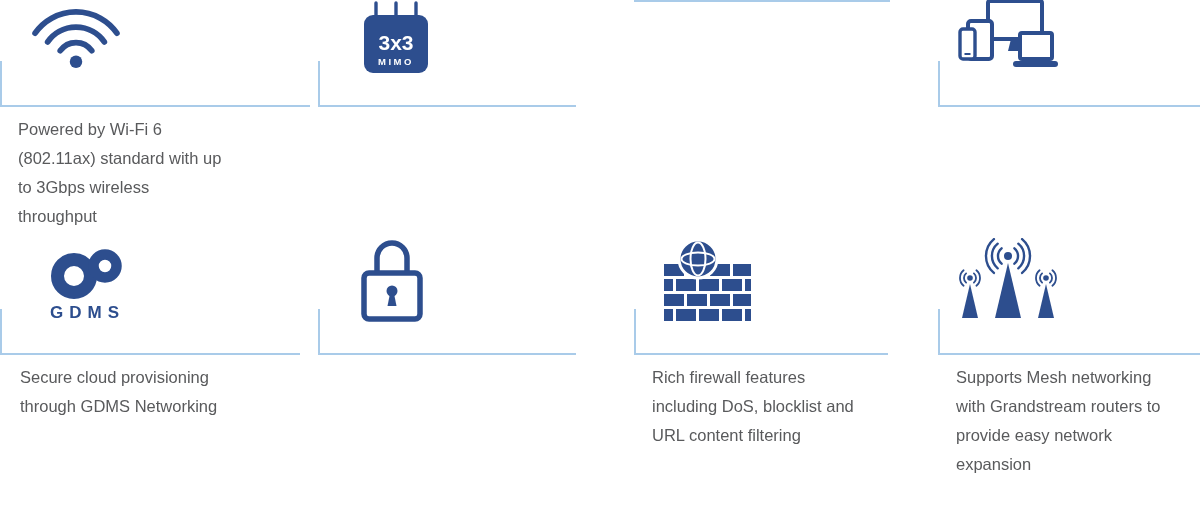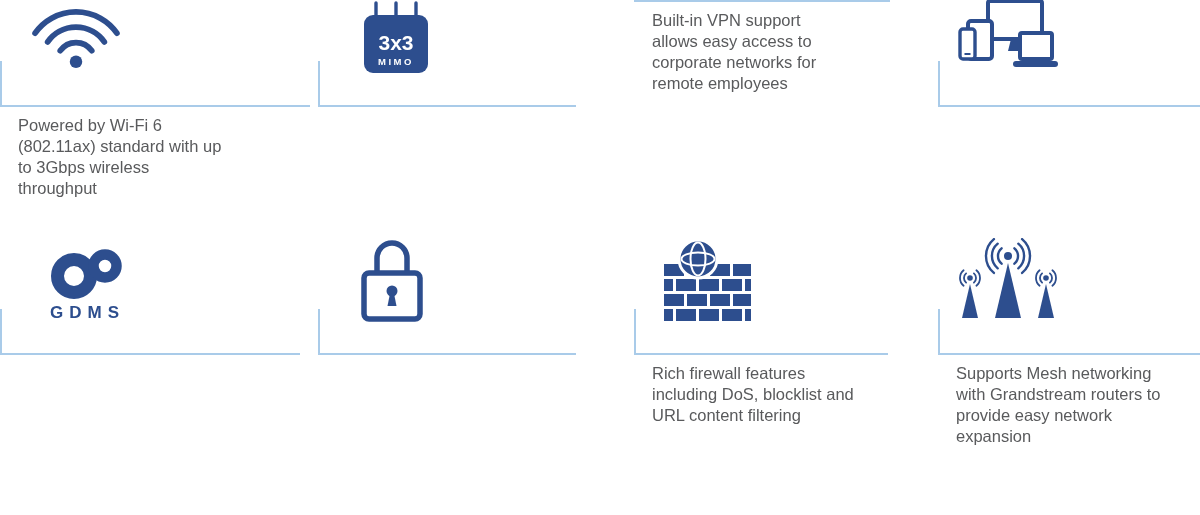--- a/index.html
+++ b/index.html
@@ -38,21 +38,21 @@
     left: 0;
     bottom: 0;
     width: 2px;
     height: 46px;
     background: var(--divider-blue, #a9cbe9);
   }
   .text {
     margin: 0;
     padding-top: 8px;
     font-size: 16.5px;
-    line-height: 21px;
+    line-height: 29px;
     color: var(--text-gray, #595a5c);
   }
   
   .c1 .icon-area{padding-left:28px} .c1 .rule{width:310px} .c1 .text{padding-left:18px;max-width:205px}
   .c2 .icon-area{padding-left:36px} .c2 .rule{width:258px} .c2 .text{padding-left:17px;max-width:200px}
   .c3 .icon-area{padding-left:44px} .c3 .rule{width:256px} .c3 .text{padding-left:18px;max-width:190px}
   .c4 .icon-area{padding-left:20px} .c4 .rule{width:262px} .c4 .text{padding-left:18px;max-width:205px}
   .c5 .icon-area{padding-left:36px} .c5 .rule{width:300px} .c5 .text{padding-left:20px;max-width:215px}
   .c6 .icon-area{padding-left:40px} .c6 .rule{width:258px} .c6 .text{padding-left:17px;max-width:225px}
   .c7 .icon-area{padding-left:26px} .c7 .rule{width:254px} .c7 .text{padding-left:18px;max-width:220px}
@@ -111,21 +111,20 @@
         <rect x="10" y="28" width="64" height="58" rx="9" fill="currentColor"></rect>
         <text x="42" y="63" class="mimo-big">3x3</text>
         <text x="42" y="78" class="mimo-small">MIMO</text>
       </svg>
     </div>
     <div class="rule"></div>
   </section>
 
   <section class="cell c3">
     <div class="rule"></div>
-    <p class="text">Built-in VPN support allows easy access to corporate networks for remote employees</p>
   </section>
 
   <section class="cell c4">
     <div class="icon-area">
       <svg class="icon" width="100" height="78" viewBox="0 0 100 78">
         <rect x="30" y="4" width="54" height="38" rx="2" fill="#ffffff" stroke="currentColor" stroke-width="4"></rect>
         <path d="M 53 42 L 50 54 H 66 L 63 42 Z" fill="currentColor"></path>
         <rect x="10" y="24" width="24" height="38" rx="3" fill="#ffffff" stroke="currentColor" stroke-width="4"></rect>
         <rect x="2" y="32" width="15" height="30" rx="3" fill="#ffffff" stroke="currentColor" stroke-width="3.4"></rect>
         <line x1="6.5" y1="57" x2="12.5" y2="57" stroke="currentColor" stroke-width="2"></line>
@@ -140,20 +139,21 @@
     <div class="icon-area">
       <div class="gdms">
         <svg class="icon" width="100" height="64" viewBox="0 0 100 64">
           <circle cx="38" cy="37" r="16.5" fill="none" stroke="currentColor" stroke-width="13"></circle>
           <circle cx="69" cy="27" r="11.5" fill="none" stroke="currentColor" stroke-width="10.5"></circle>
         </svg>
         <div class="gdms-label">GDMS</div>
       </div>
     </div>
     <div class="rule"></div>
+    <p class="text">Secure cloud provisioning through GDMS Networking</p>
   </section>
 
   <section class="cell c6">
     <div class="icon-area">
       <svg class="icon" width="68" height="92" viewBox="0 0 68 92">
         <path d="M 19 44 V 27 A 15 15 0 0 1 49 27 V 44" fill="none" stroke="currentColor" stroke-width="5.5"></path>
         <rect x="6" y="42" width="56" height="46" rx="5" fill="#ffffff" stroke="currentColor" stroke-width="5.5"></rect>
         <circle cx="34" cy="60" r="5.5" fill="currentColor"></circle>
         <path d="M 31.8 63.5 L 29.5 75 H 38.5 L 36.2 63.5 Z" fill="currentColor"></path>
       </svg>

